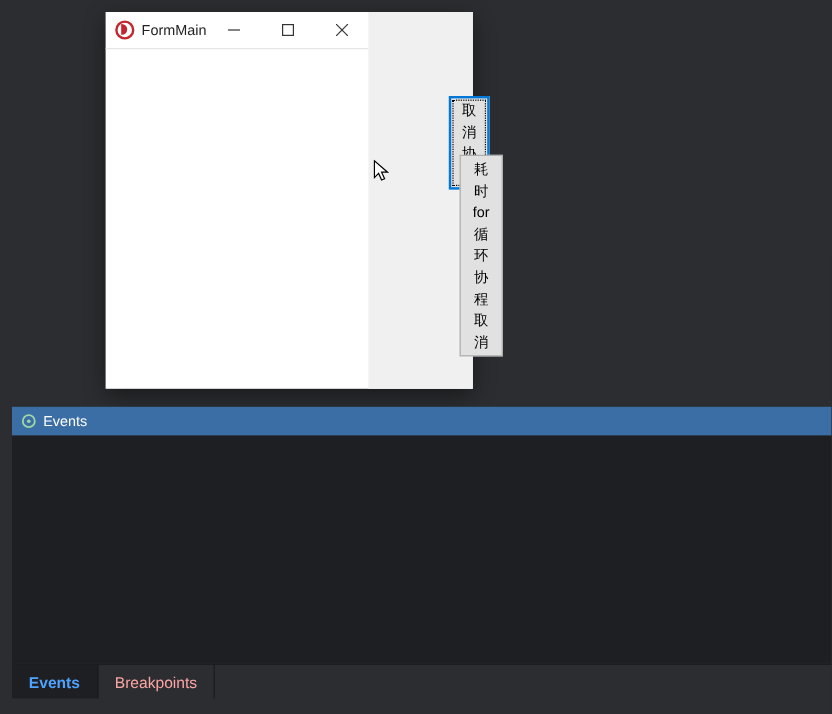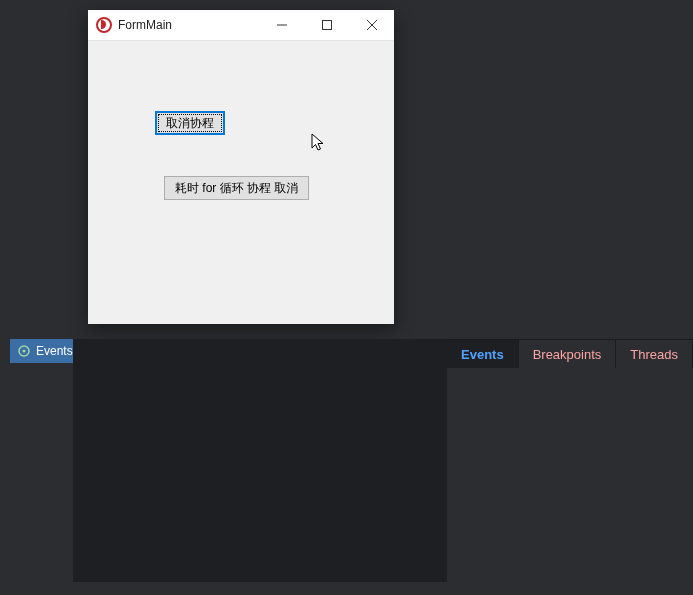--- a/index.html
+++ b/index.html
@@ -17,21 +17,21 @@
   
   .form-window {
     position: absolute;
     left: 88px;
     top: 10px;
     width: 306px;
     height: 314px;
     background: #ffffff;
     box-shadow: 0 6px 18px rgba(0,0,0,0.45);
     display: flex;
-    flex-direction: column;
+    flex-direction: row;
   }
   .titlebar {
     height: 30px;
     display: flex;
     align-items: center;
     border-bottom: 1px solid #e6e6e6;
   }
   .app-icon {
     width: 16px;
     height: 16px;
@@ -85,39 +85,39 @@
     cursor: default;
   }
   .win-button.focus {
     border: 2px solid #0078d7;
     outline: 1px dotted #000;
     outline-offset: -4px;
     padding: 1px 9px;
   }
 
   #btn1 { left: 67px; top: 70px; }
-  #btn2 { left: 76px; top: 135px; }
+  #btn2 { left: 76px; top: 119px; }
 
   
   .cursor {
     position: absolute;
     left: 311px;
     top: 133px;
     pointer-events: none;
   }
 
   
   .panel {
     position: absolute;
     left: 10px;
     top: 339px;
     right: 0;
     bottom: 13px;
     display: flex;
-    flex-direction: row;
+    flex-direction: column;
     background: #2b2d30;
   }
   .panel-header {
     height: 24px;
     background: #3b6ea5;
     display: flex;
     align-items: center;
     gap: 6px;
     padding-left: 8px;
     color: #ffffff;
@@ -192,15 +192,14 @@
     <svg class="hdr-icon" viewBox="0 0 12 12">
       <circle cx="6" cy="6" r="5" fill="none" stroke="#9fd7a6" stroke-width="1.5"></circle>
       <circle cx="6" cy="6" r="1.5" fill="#9fd7a6"></circle>
     </svg>
     <span>Events</span>
   </div>
   <div class="panel-body"></div>
   <div class="panel-tabs">
     <div class="panel-tab active">Events</div>
     <div class="panel-tab">Breakpoints</div>
-    <div class="panel-tab">Threads</div>
   </div>
 </div>
 
 </body></html>

